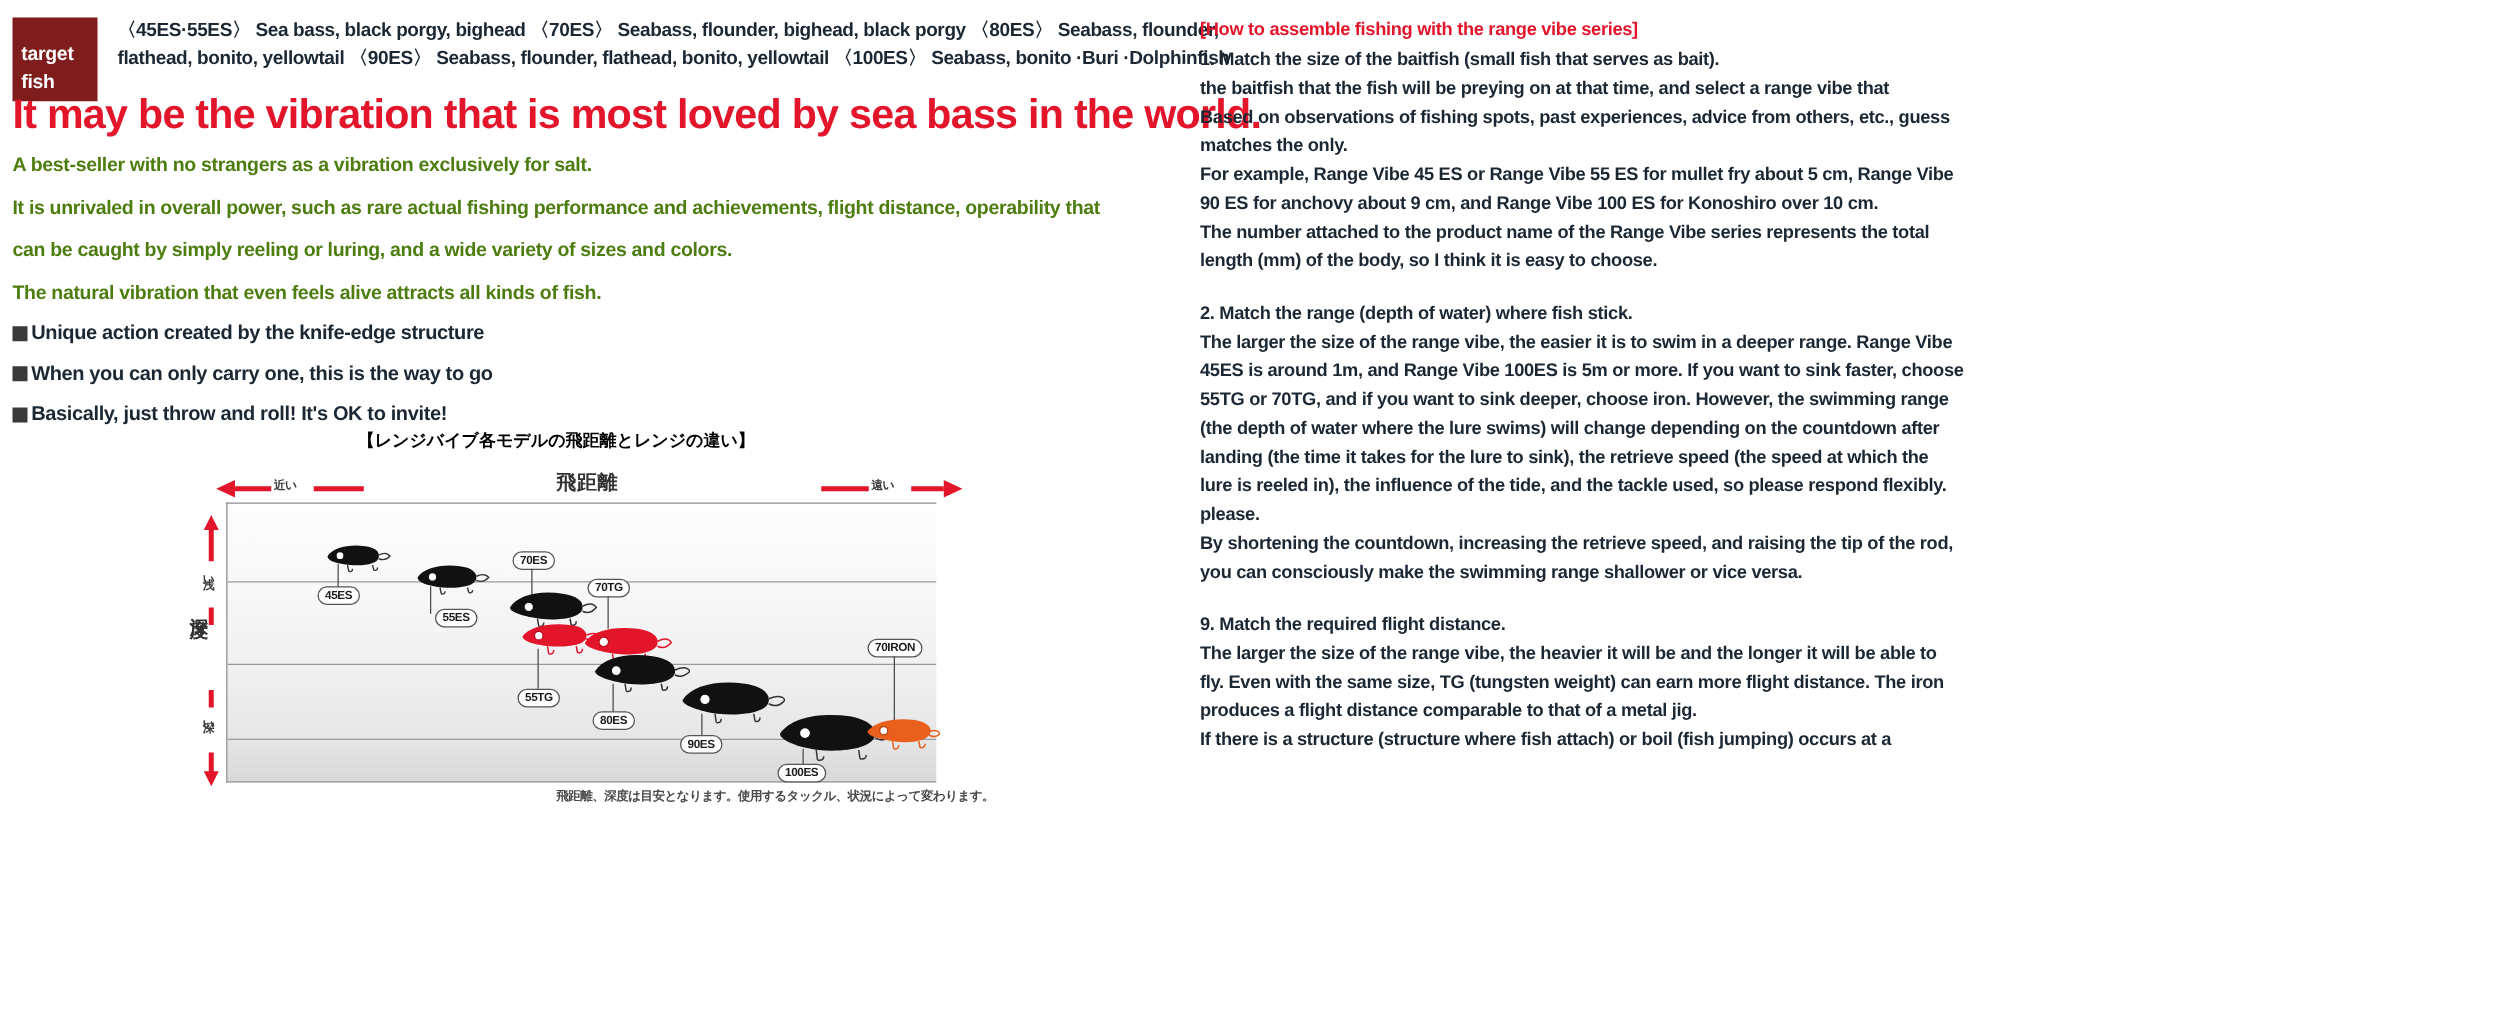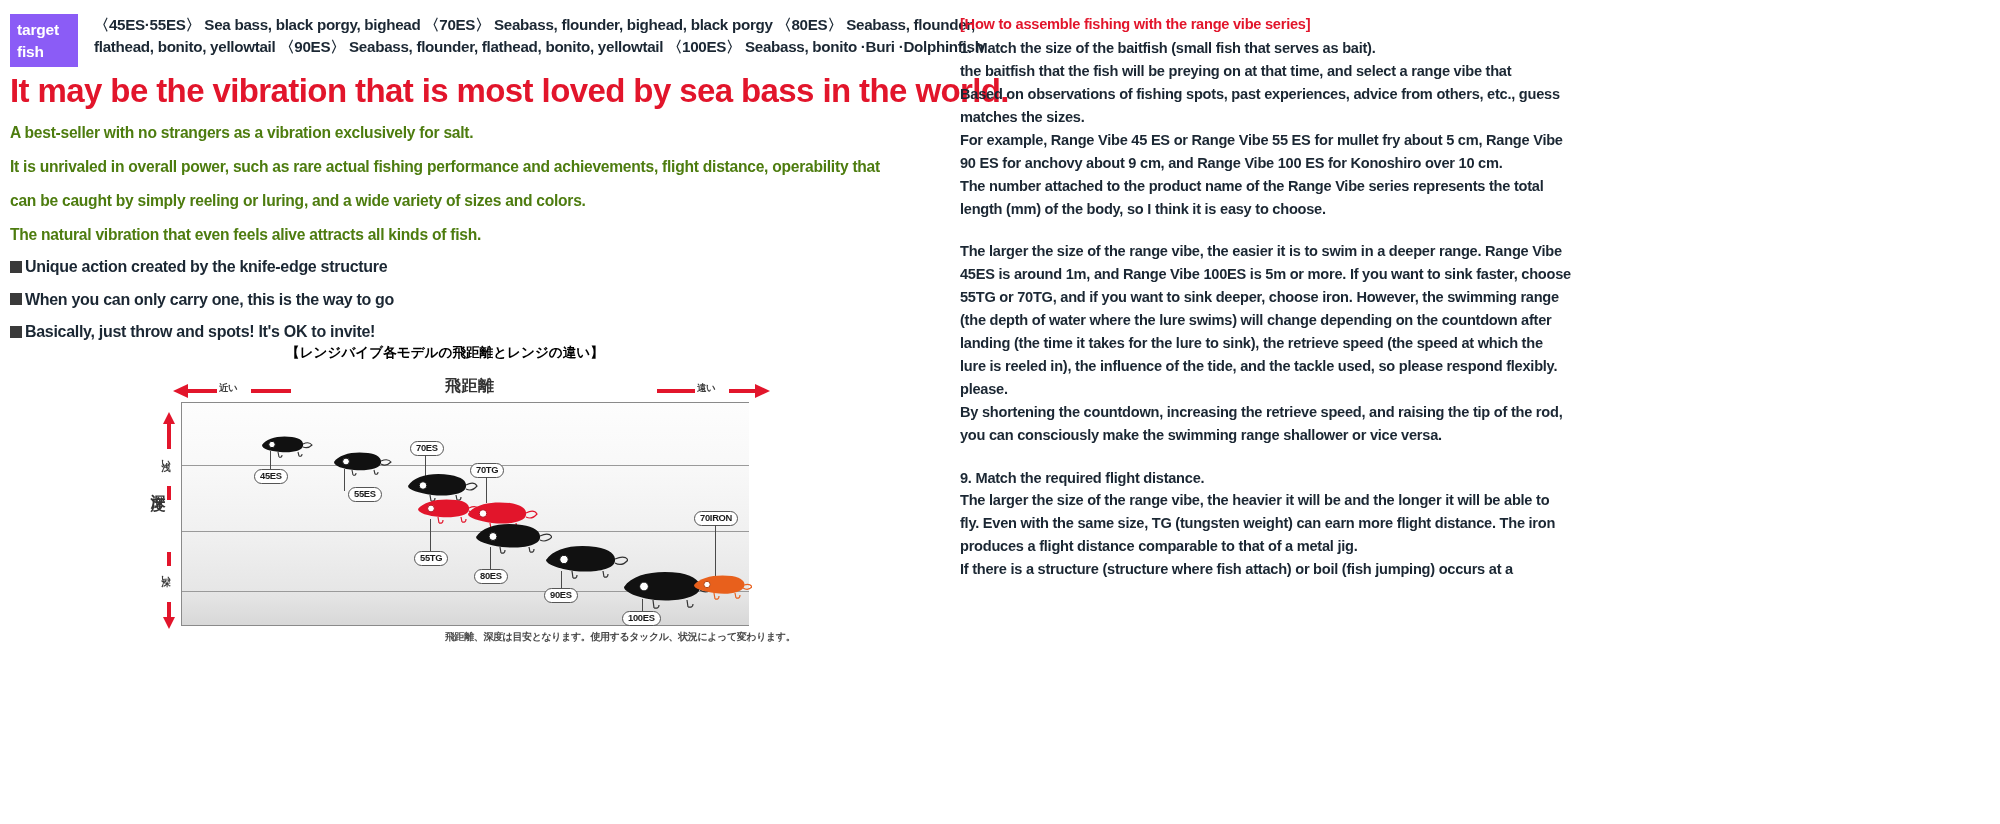--- a/index.html
+++ b/index.html
@@ -12,23 +12,23 @@
     overflow:hidden;
     position:relative;
   }
   .page { position:relative; width:2000px; height:824px; }
 
   
   .left-col { position:absolute; left:0; top:0; width:960px; height:824px; }
 
   .target-row { position:absolute; left:10px; top:14px; width:945px; display:flex; align-items:flex-start; }
   .target-badge {
-    background:#8b5cf6; color:#ffffff; width:68px; min-height:48px;
+    background:#7f1d1d; color:#ffffff; width:68px; min-height:48px;
     font-size:15.5px; font-weight:700; line-height:1.45;
-    padding:5px 0 3px 7px; letter-spacing:-0.2px;
+    padding:19px 0 3px 7px; letter-spacing:-0.2px;
   }
   .target-badge div { white-space:nowrap; }
   .fish-list {
     margin-left:16px; font-size:15.2px; font-weight:700; line-height:1.45;
     color:#1b2733; letter-spacing:-0.3px; width:860px;
   }
   .fish-list .ln { white-space:nowrap; }
 
   .headline {
     position:absolute; left:10px; top:73px; width:950px;
@@ -186,21 +186,21 @@
       <div class="bl">
         <span class="bsq"></span>
         <span>Unique action created by the knife-edge structure</span>
       </div>
       <div class="bl">
         <span class="bsq"></span>
         <span>When you can only carry one, this is the way to go</span>
       </div>
       <div class="bl">
         <span class="bsq"></span>
-        <span>Basically, just throw and spots! It's OK to invite!</span>
+        <span>Basically, just throw and roll! It's OK to invite!</span>
       </div>
     </div>
 
     <div class="chart-wrap">
       <div class="chart-title">【レンジバイブ各モデルの飛距離とレンジの違い】</div>
 
       <div class="chart-inner">
 
         <div class="near-arrow">
           <div class="tri"></div>
@@ -351,30 +351,31 @@
     </div>
   </div>
 
   <div class="right-col">
     <div class="r-head">[How to assemble fishing with the range vibe series]</div>
 
     <div class="r-col-lines">
       <div>1. Match the size of the baitfish (small fish that serves as bait).</div>
       <div>the baitfish that the fish will be preying on at that time, and select a range vibe that</div>
       <div>Based on observations of fishing spots, past experiences, advice from others, etc., guess</div>
-      <div>matches the sizes.</div>
+      <div>matches the only.</div>
       <div>For example, Range Vibe 45 ES or Range Vibe 55 ES for mullet fry about 5 cm, Range Vibe</div>
       <div>90 ES for anchovy about 9 cm, and Range Vibe 100 ES for Konoshiro over 10 cm.</div>
       <div>The number attached to the product name of the Range Vibe series represents the total</div>
       <div>length (mm) of the body, so I think it is easy to choose.</div>
     </div>
 
     <div class="r-gap"></div>
 
     <div class="r-col-lines">
+      <div>2. Match the range (depth of water) where fish stick.</div>
       <div>The larger the size of the range vibe, the easier it is to swim in a deeper range. Range Vibe</div>
       <div>45ES is around 1m, and Range Vibe 100ES is 5m or more. If you want to sink faster, choose</div>
       <div>55TG or 70TG, and if you want to sink deeper, choose iron. However, the swimming range</div>
       <div>(the depth of water where the lure swims) will change depending on the countdown after</div>
       <div>landing (the time it takes for the lure to sink), the retrieve speed (the speed at which the</div>
       <div>lure is reeled in), the influence of the tide, and the tackle used, so please respond flexibly.</div>
       <div>please.</div>
       <div>By shortening the countdown, increasing the retrieve speed, and raising the tip of the rod,</div>
       <div>you can consciously make the swimming range shallower or vice versa.</div>
     </div>

